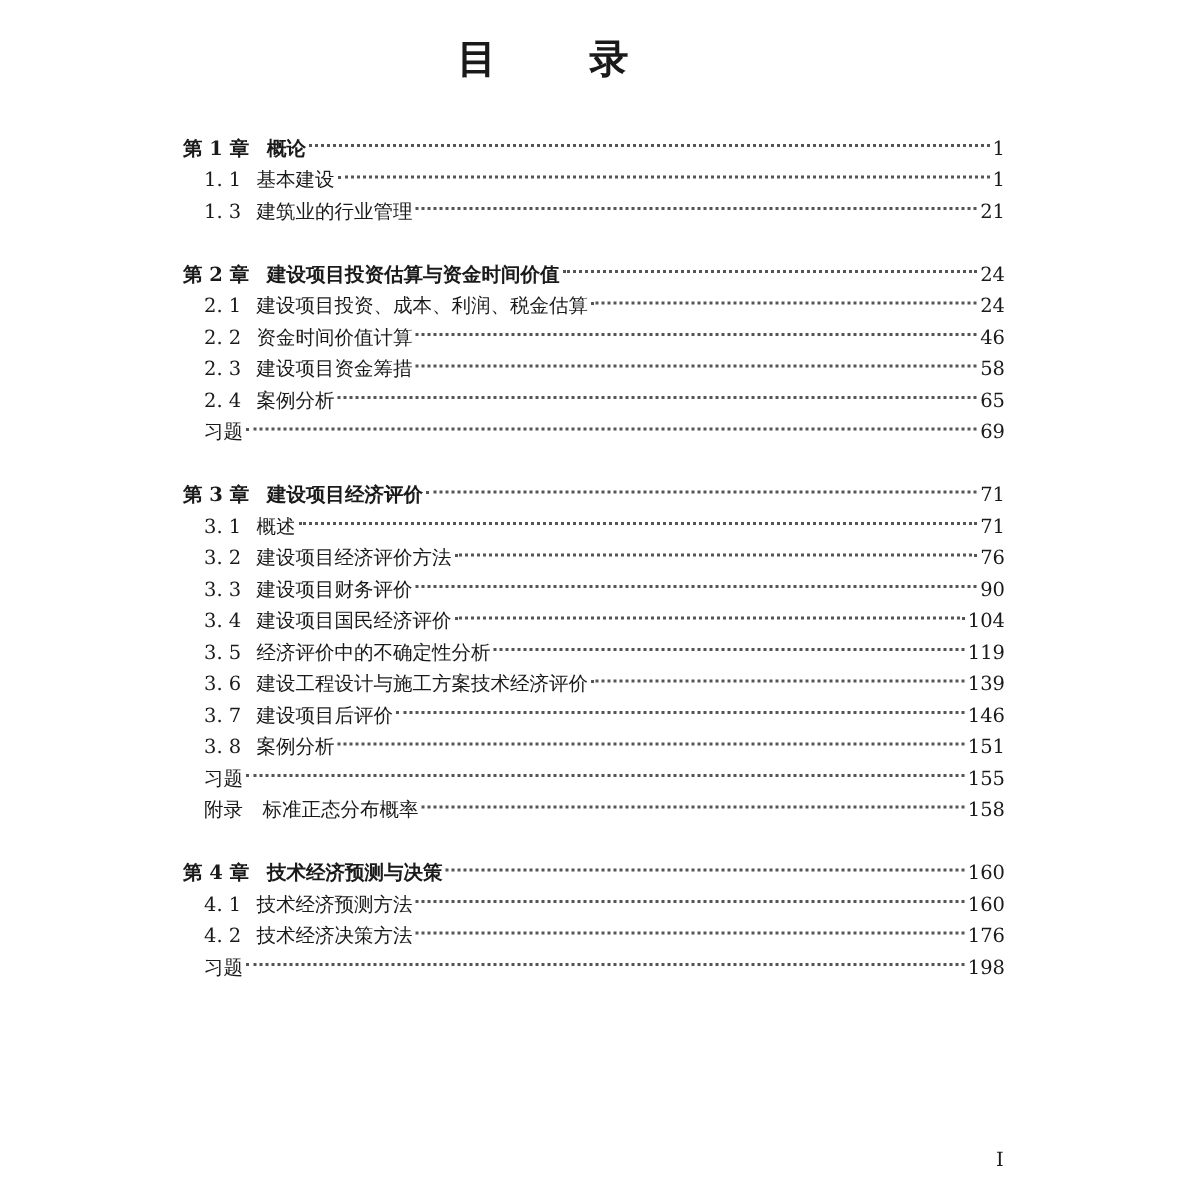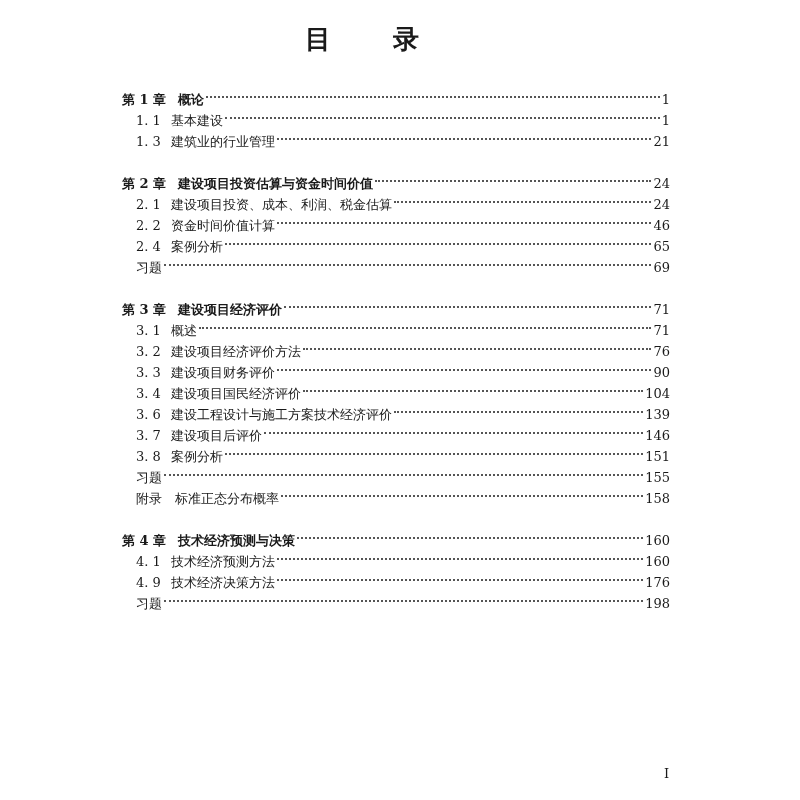--- a/index.html
+++ b/index.html
@@ -64,20 +64,26 @@
         <span class="dots"></span>
         <span class="page">24</span>
       </div>
       <div class="row section">
         <span class="num">2. 2</span>
         <span class="label">资金时间价值计算</span>
         <span class="dots"></span>
         <span class="page">46</span>
       </div>
       <div class="row section">
+        <span class="num">2. 3</span>
+        <span class="label">建设项目资金筹措</span>
+        <span class="dots"></span>
+        <span class="page">58</span>
+      </div>
+      <div class="row section">
         <span class="num">2. 4</span>
         <span class="label">案例分析</span>
         <span class="dots"></span>
         <span class="page">65</span>
       </div>
       <div class="row plain">
         <span class="label">习题</span>
         <span class="dots"></span>
         <span class="page">69</span>
       </div>
@@ -105,20 +111,26 @@
         <span class="num">3. 3</span>
         <span class="label">建设项目财务评价</span>
         <span class="dots"></span>
         <span class="page">90</span>
       </div>
       <div class="row section">
         <span class="num">3. 4</span>
         <span class="label">建设项目国民经济评价</span>
         <span class="dots"></span>
         <span class="page">104</span>
+      </div>
+      <div class="row section">
+        <span class="num">3. 5</span>
+        <span class="label">经济评价中的不确定性分析</span>
+        <span class="dots"></span>
+        <span class="page">119</span>
       </div>
       <div class="row section">
         <span class="num">3. 6</span>
         <span class="label">建设工程设计与施工方案技术经济评价</span>
         <span class="dots"></span>
         <span class="page">139</span>
       </div>
       <div class="row section">
         <span class="num">3. 7</span>
         <span class="label">建设项目后评价</span>
@@ -149,21 +161,21 @@
         <span class="dots"></span>
         <span class="page">160</span>
       </div>
       <div class="row section">
         <span class="num">4. 1</span>
         <span class="label">技术经济预测方法</span>
         <span class="dots"></span>
         <span class="page">160</span>
       </div>
       <div class="row section">
-        <span class="num">4. 9</span>
+        <span class="num">4. 2</span>
         <span class="label">技术经济决策方法</span>
         <span class="dots"></span>
         <span class="page">176</span>
       </div>
       <div class="row plain">
         <span class="label">习题</span>
         <span class="dots"></span>
         <span class="page">198</span>
       </div>
     </div>

